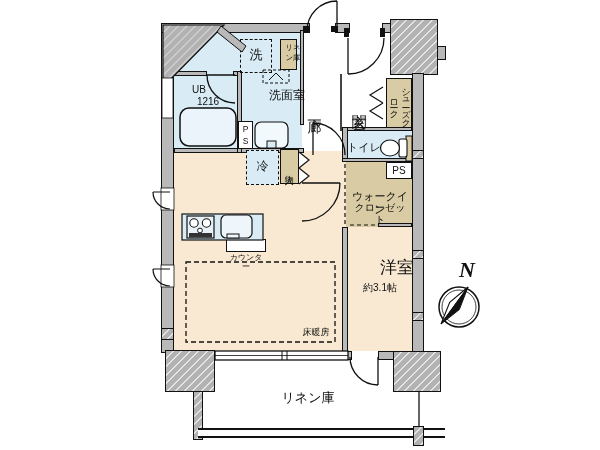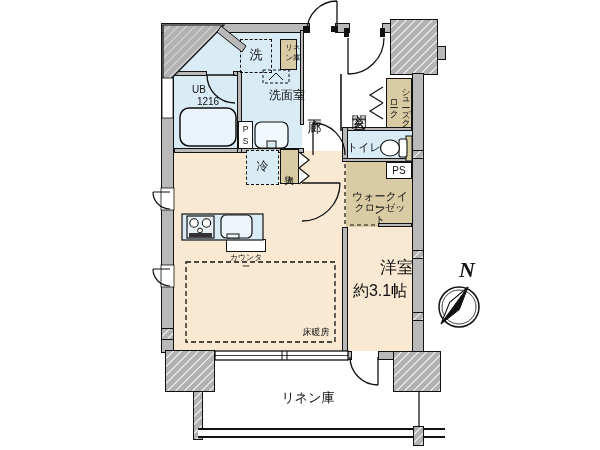--- a/index.html
+++ b/index.html
@@ -89,21 +89,21 @@
   </div>
   <div class="dashbox" style="left:246px;top:150px;width:33px;height:35px;background:#d9ecf6;">
     <div class="lbl" style="left:0;right:0;top:9px;font-size:12px;">冷</div>
   </div>
   <div class="box" style="left:226px;top:239px;width:40px;height:13px;">
     <div class="lbl" style="left:0;right:0;top:13px;font-size:8px;">カウンター</div>
   </div>
 
   <div class="lbl" style="left:297px;top:327px;width:38px;font-size:9px;">床暖房</div>
   <div class="lbl" style="left:361px;top:258px;width:40px;font-size:17px;margin-left:16px;">洋室</div>
-  <div class="lbl" style="left:349px;top:282px;width:62px;font-size:16px;">約3.1帖</div>
+  <div class="lbl" style="left:349px;top:282px;width:62px;font-size:10px;">約3.1帖</div>
   <div class="lbl" style="left:274px;top:391px;width:68px;font-size:13px;">リネン庫</div>
   <div class="lbl v" style="left:351px;top:82px;height:42px;font-size:15px;">玄関</div>
   <div class="lbl v" style="left:307px;top:88px;height:40px;font-size:14px;">廊下</div>
   <div class="lbl" style="left:346px;top:141px;width:36px;font-size:11px;">トイレ</div>
   <div class="lbl" style="left:242px;top:89px;width:58px;font-size:12px;margin-left:16px;">洗面室</div>
   <div class="lbl" style="left:186px;top:84px;width:26px;font-size:10px;">UB</div>
   <div class="lbl" style="left:181px;top:96px;width:38px;font-size:10px;margin-left:8px;">1216</div>
   <div class="lbl" style="left:350px;top:190px;width:60px;font-size:11px;">ウォークイン</div>
   <div class="lbl" style="left:350px;top:202px;width:60px;font-size:10px;">クローゼット</div>
   <div class="lbl" style="left:450px;top:257px;width:34px;font-size:22px;font-style:italic;font-weight:bold;font-family:'Liberation Serif','DejaVu Serif',serif;">N</div>

